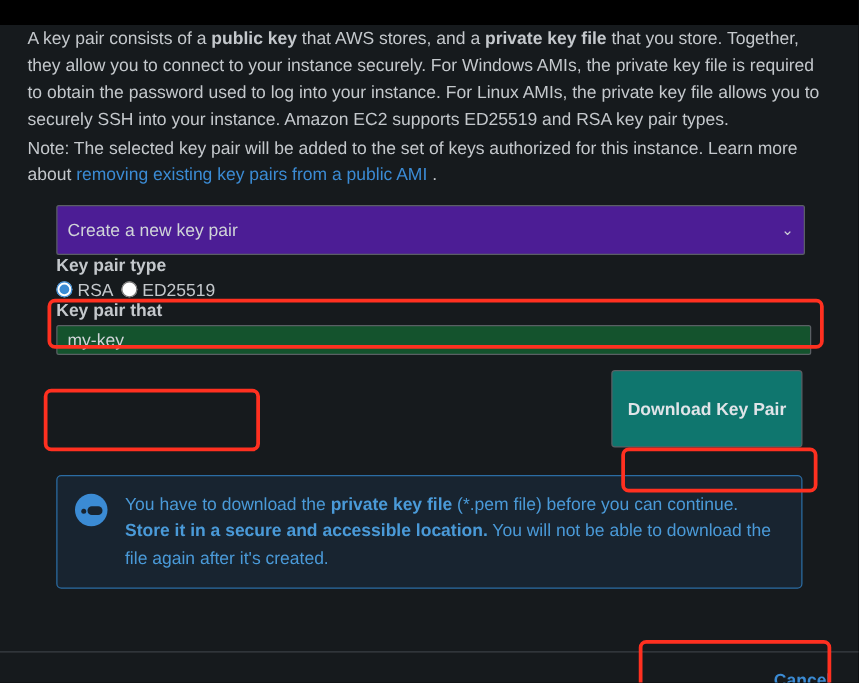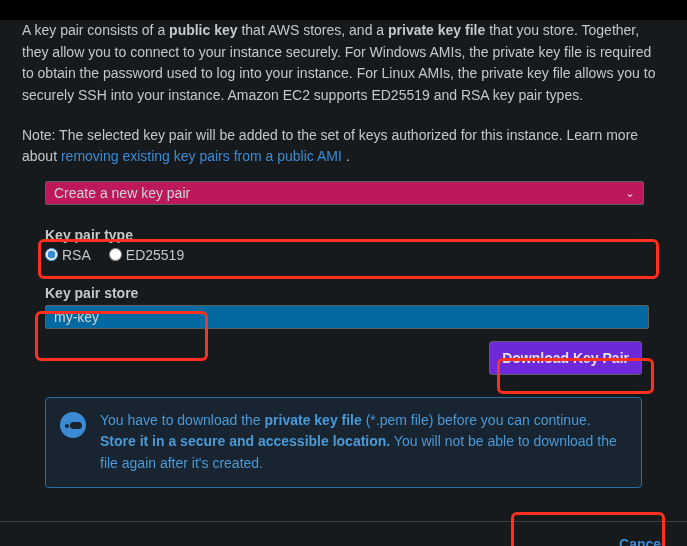--- a/index.html
+++ b/index.html
@@ -39,96 +39,96 @@
     color: #c4c8cc;
     font-size: 14px;
     line-height: 1.55;
     margin-top: 20px;
   }
   .desc .bold { font-weight: 700; color: #c4c8cc; }
   .note {
     color: #c4c8cc;
     font-size: 14px;
     line-height: 1.5;
-    margin-top: 18px;
+    margin-top: 1px;
   }
   .link { color: #3b8bd4; text-decoration: none; }
   .hl-red {
     border: 3px solid #ff3020;
     border-radius: 6px;
     position: absolute;
     pointer-events: none;
   }
   .hl-select { left: 38px; top: 219px; width: 621px; height: 40px; }
   .hl-name   { left: 35px; top: 291px; width: 173px; height: 50px; }
   .hl-dl     { left: 497px; top: 338px; width: 157px; height: 36px; }
   .hl-launch { left: 511px; top: 492px; width: 154px; height: 44px; }
 
   .select-row {
     margin-top: 14px;
     padding: 0 23px;
   }
   .custom-select {
-    background: #be185d;
+    background: #4c1d95;
     border: 1px solid #5a5f64;
     border-radius: 2px;
     color: #d0d4d8;
     font-size: 14px;
-    height: 24px;
+    height: 40px;
     width: 599px;
     padding: 2px 8px;
     display: flex;
     align-items: center;
     justify-content: space-between;
     cursor: pointer;
   }
   .chev { color: #d0d4d8; font-size: 12px; }
 
   .label {
     color: #c4c8cc;
     font-size: 14px;
     font-weight: 700;
     padding: 0 23px;
-    margin-top: 22px;
+    margin-top: 0;
   }
   .radio-row {
     padding: 4px 23px 0 23px;
     display: flex;
-    gap: 18px;
+    gap: 6px;
     align-items: flex-end;
   }
   .radio-opt { display: flex; align-items: center; gap: 4px; }
   .radio-opt input { accent-color: #3b8bd4; }
   .radio-opt span { color: #c4c8cc; font-size: 14px; }
 
   .name-row { padding: 4px 23px 0 23px; }
   .text-input {
     width: 604px;
     height: 24px;
-    background: #0369a1;
+    background: #14532d;
     border: 1px solid #5a5f64;
     border-radius: 2px;
     color: #d0d4d8;
     font-size: 14px;
     padding: 2px 8px;
   }
 
   .dl-row {
     padding: 12px 23px 0 0;
     display: flex;
     justify-content: flex-end;
   }
   .btn-dark {
-    background: #6d28d9;
+    background: #0f766e;
     border: 1px solid #5a5f64;
     border-radius: 3px;
     color: #e0e4e8;
     font-size: 14px;
     font-weight: 700;
-    padding: 8px 12px;
+    padding: 22px 12px;
     cursor: pointer;
   }
 
   .alert {
     margin: 22px 23px 12px 23px;
     border: 1px solid #2b6ca3;
     border-radius: 4px;
     background: #182430;
     padding: 12px 14px;
     display: flex;
@@ -217,21 +217,21 @@
     <label class="radio-opt">
       <input type="radio" name="kptype" checked="" style="">
       <span>RSA</span>
     </label>
     <label class="radio-opt">
       <input type="radio" name="kptype" style="">
       <span>ED25519</span>
     </label>
   </div>
 
-  <div class="label">Key pair store</div>
+  <div class="label">Key pair that</div>
   <div class="name-row">
     <input class="text-input" type="text" value="my-key" style="">
   </div>
 
   <div class="dl-row">
     <button class="btn-dark">Download Key Pair</button>
   </div>
 
   <div class="alert">
     <div class="alert-icon"></div>

